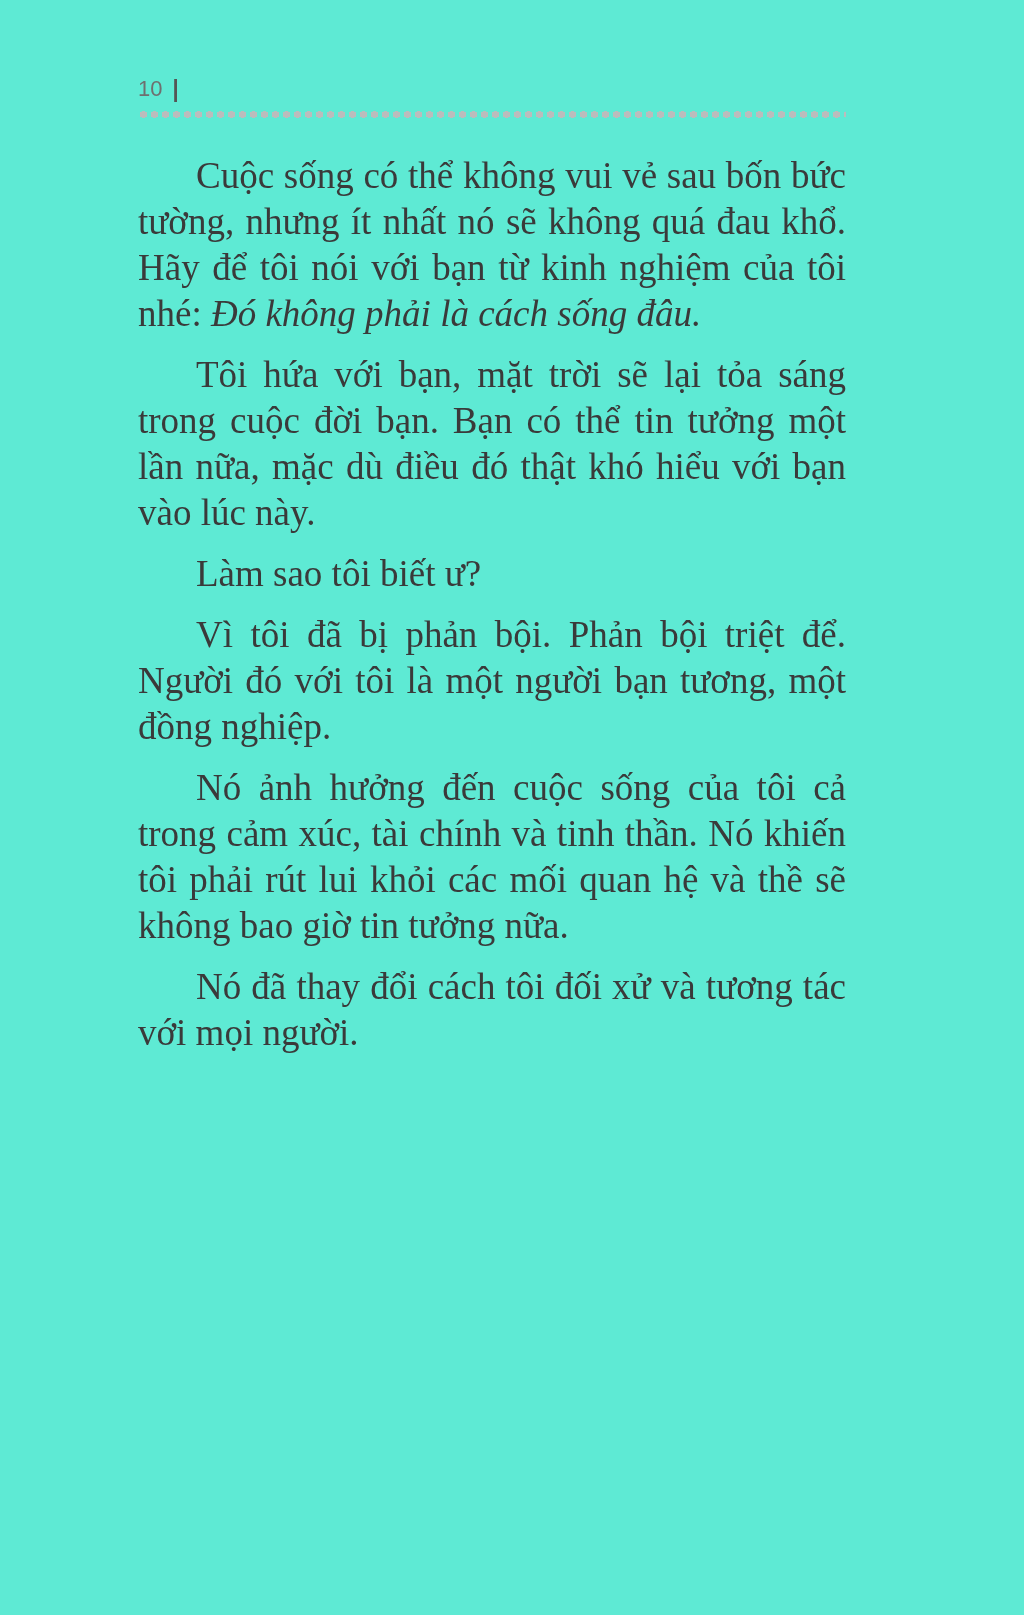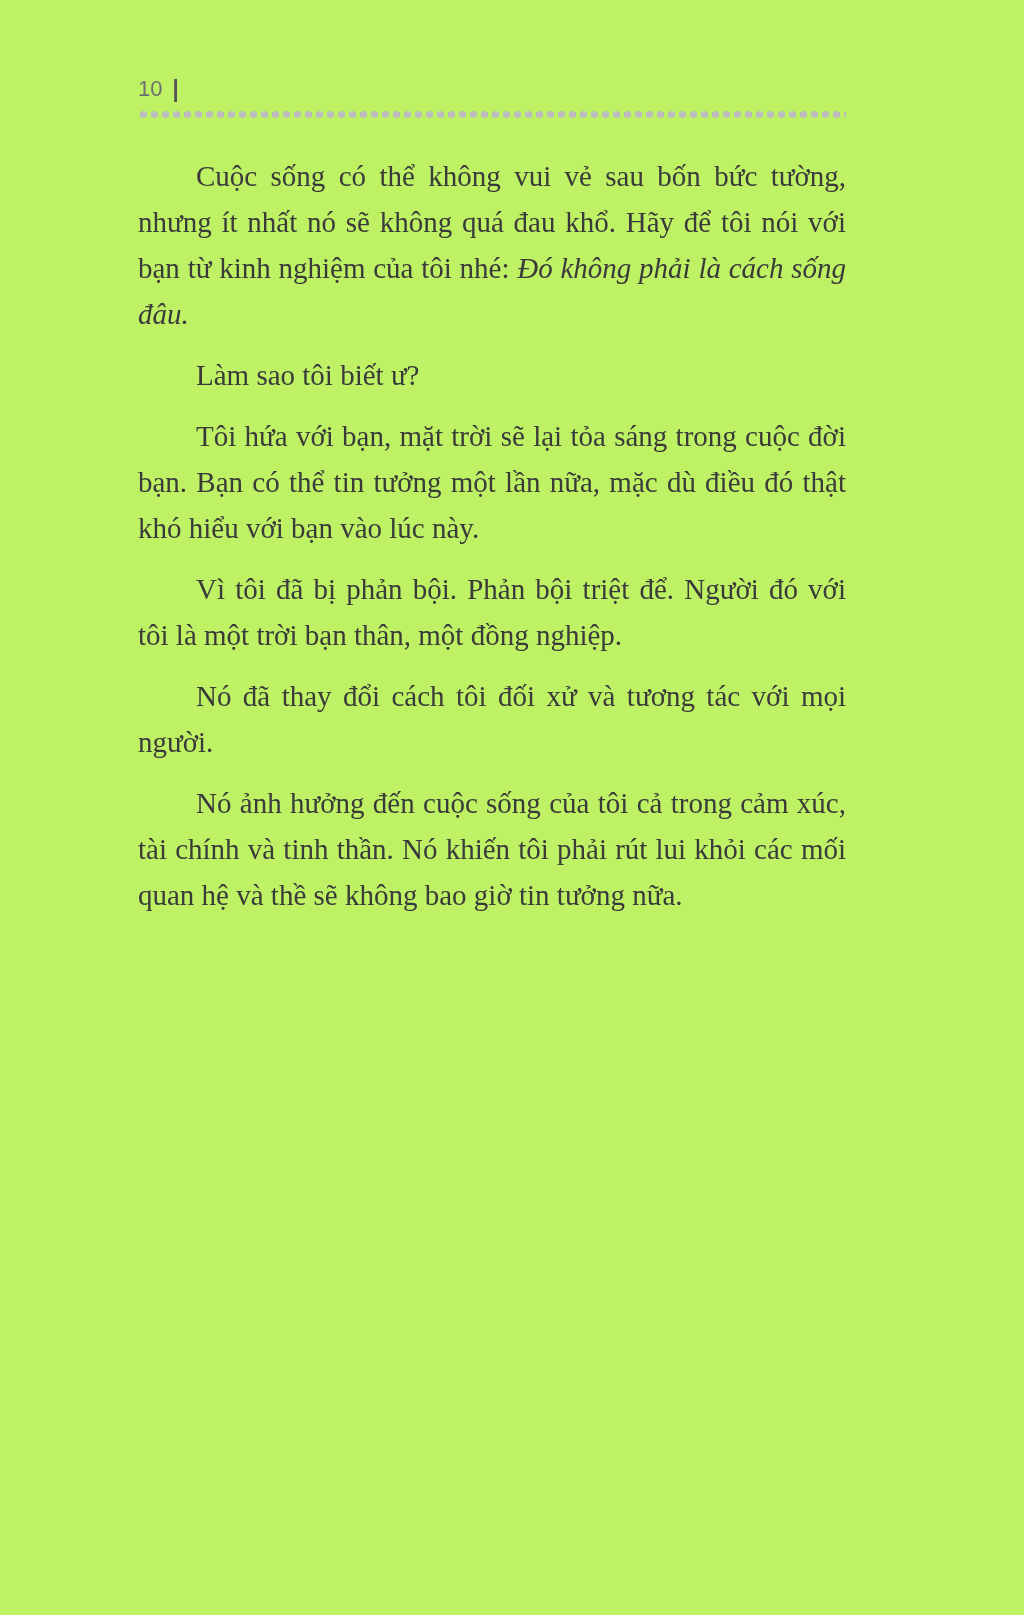--- a/index.html
+++ b/index.html
@@ -12,21 +12,21 @@
     height: 1615px;
     font-family: "Liberation Serif", "DejaVu Serif", serif;
     color: #3a3a3a;
     overflow: hidden;
   }
   .page {
     box-sizing: border-box;
     width: 1024px;
     height: 1615px;
     padding: 76px 178px 40px 138px;
-    background: #bef264;
+    background: #5eead4;
   }
   .page-header {
     margin-bottom: 34px;
   }
   .page-number-row {
     font-family: "Liberation Sans", "DejaVu Sans", sans-serif;
     font-size: 22px;
     color: #6f6f6f;
     display: flex;
     align-items: center;
@@ -41,21 +41,21 @@
   }
   .dotted-rule {
     width: 100%;
     height: 9px;
     background-image: radial-gradient(ellipse 4px 3.5px at 50% 50%, #bcbcbc 95%, rgba(188,188,188,0) 100%);
     background-size: 11px 9px;
     background-repeat: repeat-x;
     background-position: left center;
   }
   .content p {
-    font-size: 29px;
+    font-size: 37px;
     line-height: 46px;
     text-align: justify;
     text-indent: 58px;
     margin: 0 0 15px 0;
     color: #3a3a3a;
   }
   .content p span.italic {
     font-style: italic;
   }
 </style>
@@ -71,25 +71,25 @@
     </div>
     <div class="dotted-rule"></div>
   </div>
 
   <div class="content">
 
     <p><span>Cuộc sống có thể không vui vẻ sau bốn bức tường, nhưng ít nhất nó sẽ không quá đau khổ. Hãy để tôi nói với bạn từ kinh nghiệm của tôi nhé: </span><span class="italic">Đó không phải là cách sống đâu.</span></p>
 
 
 
+    <p><span>Tôi hứa với bạn, mặt trời sẽ lại tỏa sáng trong cuộc đời bạn. Bạn có thể tin tưởng một lần nữa, mặc dù điều đó thật khó hiểu với bạn vào lúc này.</span></p>
+
     <p><span>Làm sao tôi biết ư?</span></p>
 
-    <p><span>Tôi hứa với bạn, mặt trời sẽ lại tỏa sáng trong cuộc đời bạn. Bạn có thể tin tưởng một lần nữa, mặc dù điều đó thật khó hiểu với bạn vào lúc này.</span></p>
+    <p><span>Vì tôi đã bị phản bội. Phản bội triệt để. Người đó với tôi là một người bạn tương, một đồng nghiệp.</span></p>
 
-    <p><span>Vì tôi đã bị phản bội. Phản bội triệt để. Người đó với tôi là một trời bạn thân, một đồng nghiệp.</span></p>
+    <p><span>Nó ảnh hưởng đến cuộc sống của tôi cả trong cảm xúc, tài chính và tinh thần. Nó khiến tôi phải rút lui khỏi các mối quan hệ và thề sẽ không bao giờ tin tưởng nữa.</span></p>
 
     <p><span>Nó đã thay đổi cách tôi đối xử và tương tác với mọi người.</span></p>
-
-    <p><span>Nó ảnh hưởng đến cuộc sống của tôi cả trong cảm xúc, tài chính và tinh thần. Nó khiến tôi phải rút lui khỏi các mối quan hệ và thề sẽ không bao giờ tin tưởng nữa.</span></p>
 
   </div>
 
 </div>
 
 </body></html>

